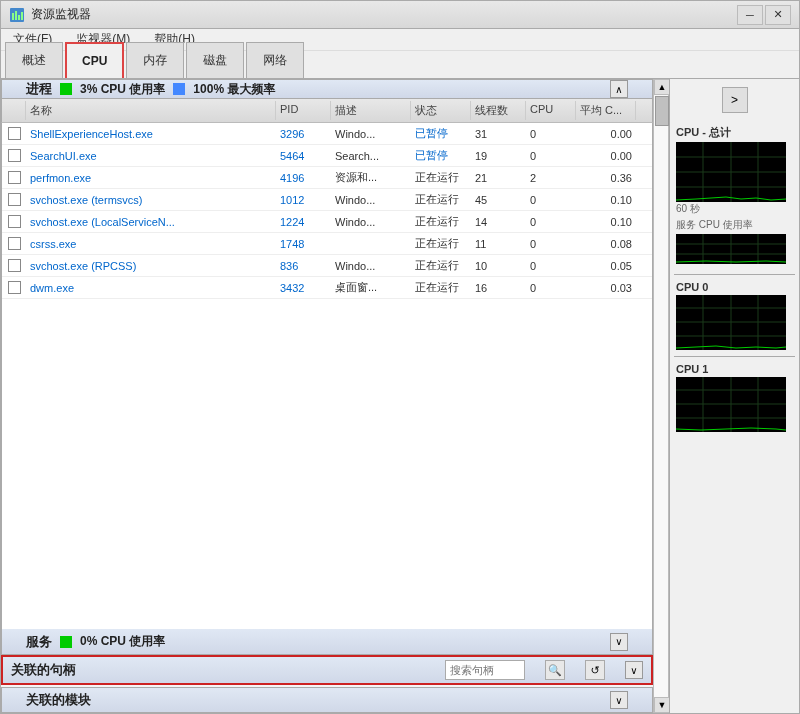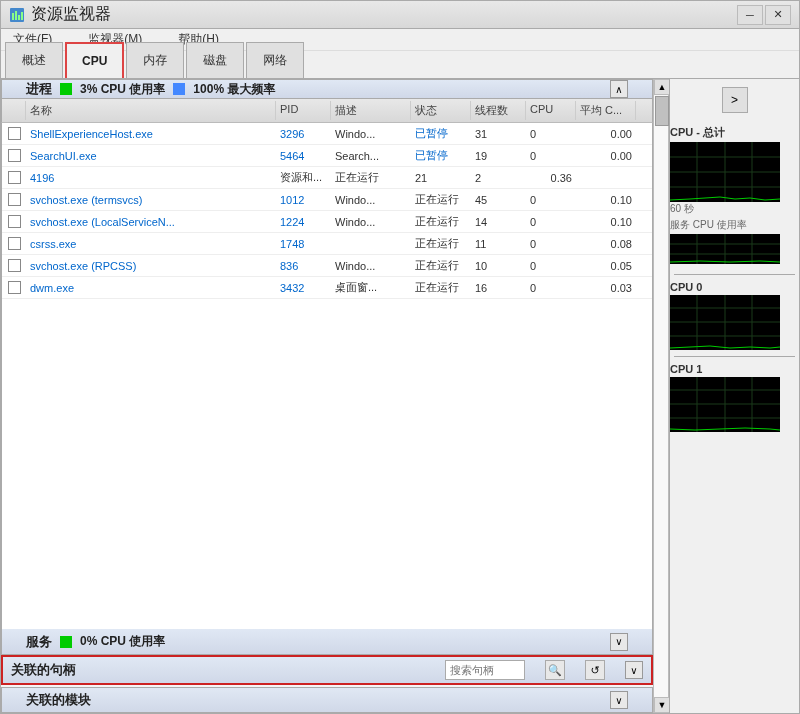--- a/index.html
+++ b/index.html
@@ -32,21 +32,21 @@
       height: 28px;
     }
 
     .title-bar-left {
       display: flex;
       align-items: center;
       gap: 6px;
     }
 
     .title-text {
-      font-size: 16px;
+      font-size: 12px;
       color: #222;
     }
 
     .title-controls {
       display: flex;
       gap: 2px;
     }
 
     .title-btn {
       width: 26px;
@@ -59,21 +59,21 @@
       justify-content: center;
       cursor: pointer;
       color: #333;
     }
 
     
     .menu-bar {
       background: #f0f0f0;
       padding: 2px 4px;
       display: flex;
-      gap: 20px;
+      gap: 8px;
       border-bottom: 1px solid #ddd;
       height: 22px;
       align-items: center;
     }
 
     .menu-item {
       padding: 2px 8px;
       font-size: 12px;
       cursor: pointer;
       color: #333;
@@ -326,21 +326,21 @@
       background: #e0e0e0;
       display: flex;
       align-items: center;
       justify-content: center;
       font-size: 12px;
       cursor: pointer;
       margin: 4px auto;
     }
 
     .graph-section {
-      padding: 4px 0;
+      padding: 4px 6px;
     }
 
     .graph-label {
       font-size: 11px;
       color: #333;
       margin-bottom: 2px;
       font-weight: bold;
     }
 
     .graph-sublabel {
@@ -458,20 +458,21 @@
             <div class="td center">19</div>
             <div class="td center">0</div>
             <div class="td right">0.00</div>
             <div class="td"></div>
           </div>
 
           <div class="table-row">
             <div class="td checkbox-cell">
                 <div class="fake-checkbox"></div>
               </div>
+            <div class="td blue">perfmon.exe</div>
             <div class="td center blue">4196</div>
             <div class="td">资源和...</div>
             <div class="td">正在运行</div>
             <div class="td center">21</div>
             <div class="td center">2</div>
             <div class="td right">0.36</div>
             <div class="td"></div>
           </div>
 
           <div class="table-row">

